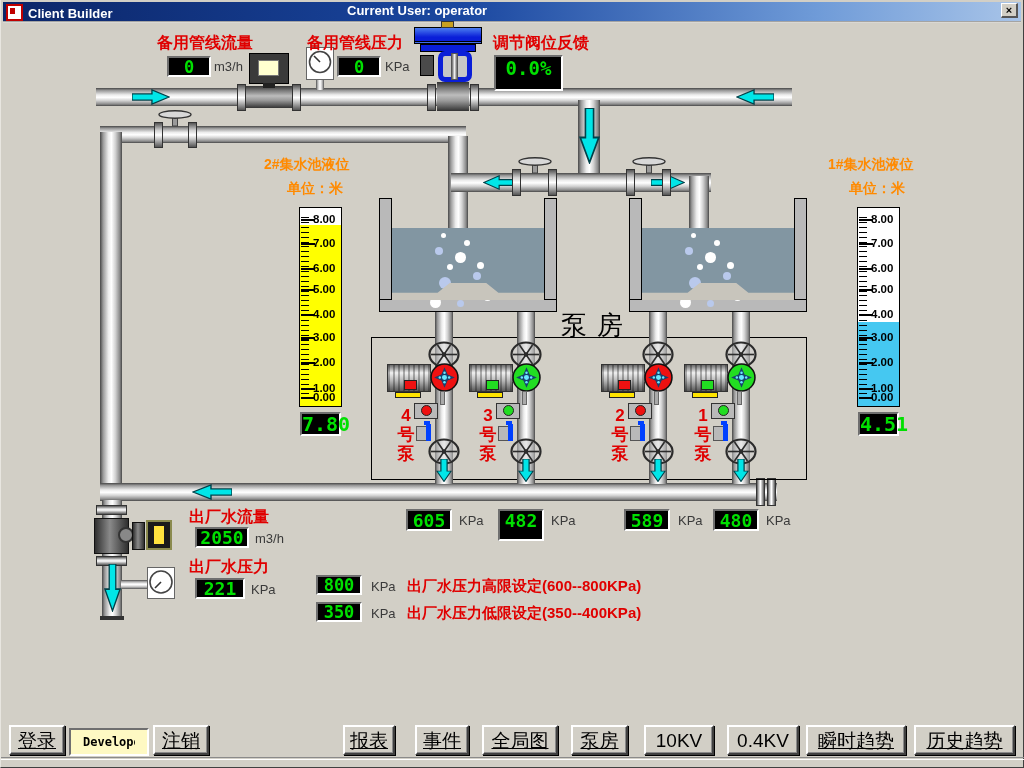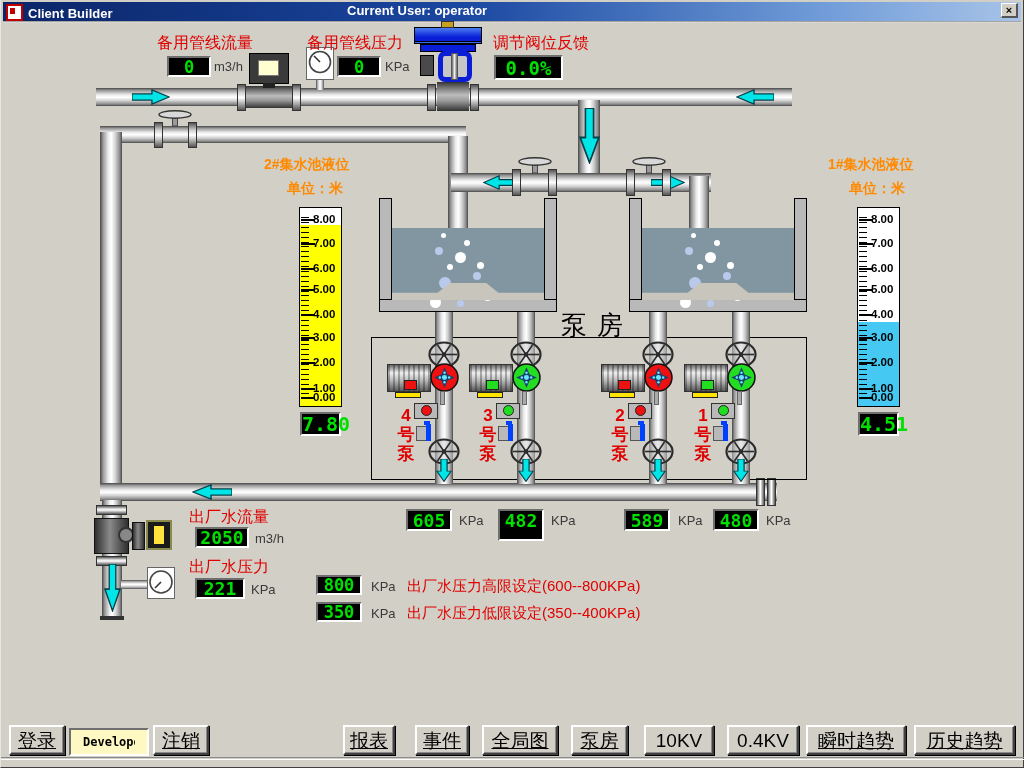--- a/index.html
+++ b/index.html
@@ -17,21 +17,21 @@
           font:bold 11px "Liberation Sans",sans-serif;line-height:12px;text-align:center;padding:0;cursor:pointer;}
   
   .ph{background:linear-gradient(180deg,#474747 0,#9a9a9a 14%,#ececec 38%,#ffffff 52%,#d2d2d2 70%,#8a8a8a 90%,#474747 100%);}
   .pv{background:linear-gradient(90deg,#474747 0,#9a9a9a 14%,#ececec 38%,#ffffff 52%,#d2d2d2 70%,#8a8a8a 90%,#474747 100%);}
   .phd{background:linear-gradient(180deg,#333 0,#777 20%,#bdbdbd 45%,#999 65%,#333 100%);}
   .fl{background:linear-gradient(90deg,#555 0,#cfcfcf 30%,#fff 50%,#bbb 70%,#555 100%);border:1px solid #333;}
   .flh{background:linear-gradient(180deg,#555 0,#cfcfcf 30%,#fff 50%,#bbb 70%,#555 100%);border:1px solid #333;}
   
   .vbox{background:#000;color:#00e000;font-family:"DejaVu Sans Mono",monospace;font-weight:bold;text-align:center;
         border-top:2px solid #6f6f6f;border-left:2px solid #6f6f6f;border-right:2px solid #fff;border-bottom:2px solid #fff;}
-  .redlbl{color:#e00000;font-weight:normal;font-size:16px;white-space:nowrap;}
+  .redlbl{color:#e00000;font-weight:bold;font-size:16px;white-space:nowrap;}
   .orglbl{color:#ff8a00;font-weight:bold;font-size:14px;white-space:nowrap;}
   .unit{color:#3a3a3a;font-size:13px;white-space:nowrap;}
   .twall{background:#b9b9b9;border:1px solid #000;}
   .funnel{background:#c8c5bc;clip-path:polygon(0 58%,30% 58%,38% 0,62% 0,70% 58%,100% 58%,100% 100%,0 100%);}
   .bubble{border-radius:50%;}
   .scalebar{border:1px solid #000;background:#fff;overflow:hidden;}
   .fill{position:absolute;left:0;right:0;bottom:0;}
   .ticks{position:absolute;left:1px;top:9px;bottom:5px;width:8px;background:repeating-linear-gradient(180deg,#000 0 1px,transparent 1px 4.9px);}
   .stick{position:absolute;left:1px;width:14px;height:2px;background:#000;}
   .slab{position:absolute;left:13px;width:30px;font:600 11.5px "Liberation Sans",sans-serif;color:#000;}
@@ -124,21 +124,21 @@
     <div class="a pumphouse" style="left:370px;top:337px;width:436px;height:143px"></div>
     <div class="a" style="left:560px;top:308px;font-size:26px;color:#000;letter-spacing:10px;font-weight:500">泵房</div>
 
     <div class="a redlbl" style="left:156px;top:33px">备用管线流量</div>
     <div class="a vbox" style="left:166px;top:56px;width:44px;height:21px;font-size:17px;line-height:18px">0</div>
     <div class="a unit" style="left:213px;top:59px">m3/h</div>
     <div class="a redlbl" style="left:306px;top:33px">备用管线压力</div>
     <div class="a vbox" style="left:336px;top:56px;width:44px;height:21px;font-size:17px;line-height:18px">0</div>
     <div class="a unit" style="left:384px;top:59px">KPa</div>
     <div class="a redlbl" style="left:492px;top:33px">调节阀位反馈</div>
-    <div class="a vbox" style="left:493px;top:55px;width:69px;height:25px;font-size:19px;line-height:22px">0.0%</div>
+    <div class="a vbox" style="left:493px;top:55px;width:69px;height:36px;font-size:19px;line-height:22px">0.0%</div>
 
     <div class="a orglbl" style="left:263px;top:156px">2#集水池液位</div>
     <div class="a orglbl" style="left:286px;top:180px">单位：米</div>
     <div class="a orglbl" style="left:827px;top:156px">1#集水池液位</div>
     <div class="a orglbl" style="left:848px;top:180px">单位：米</div>
 
     <div class="a redlbl" style="left:188px;top:507px">出厂水流量</div>
     <div class="a vbox" style="left:194px;top:527px;width:54px;height:21px;font-size:18px;line-height:18px">2050</div>
     <div class="a unit" style="left:254px;top:531px">m3/h</div>
     <div class="a redlbl" style="left:188px;top:557px">出厂水压力</div>

